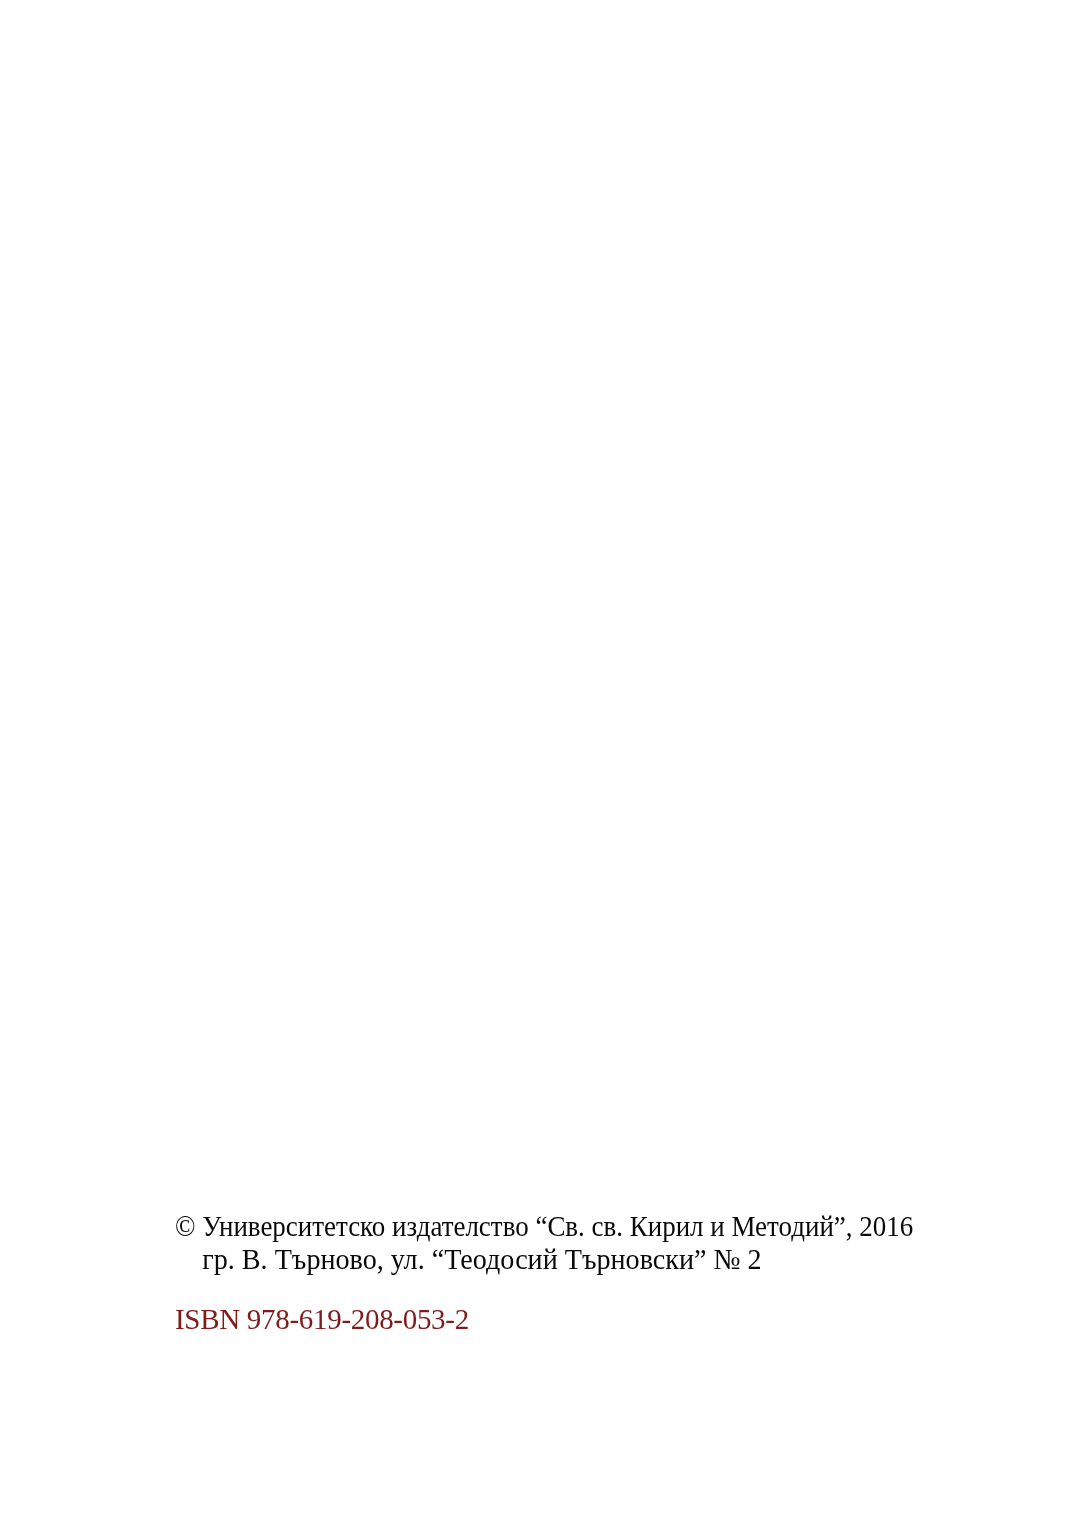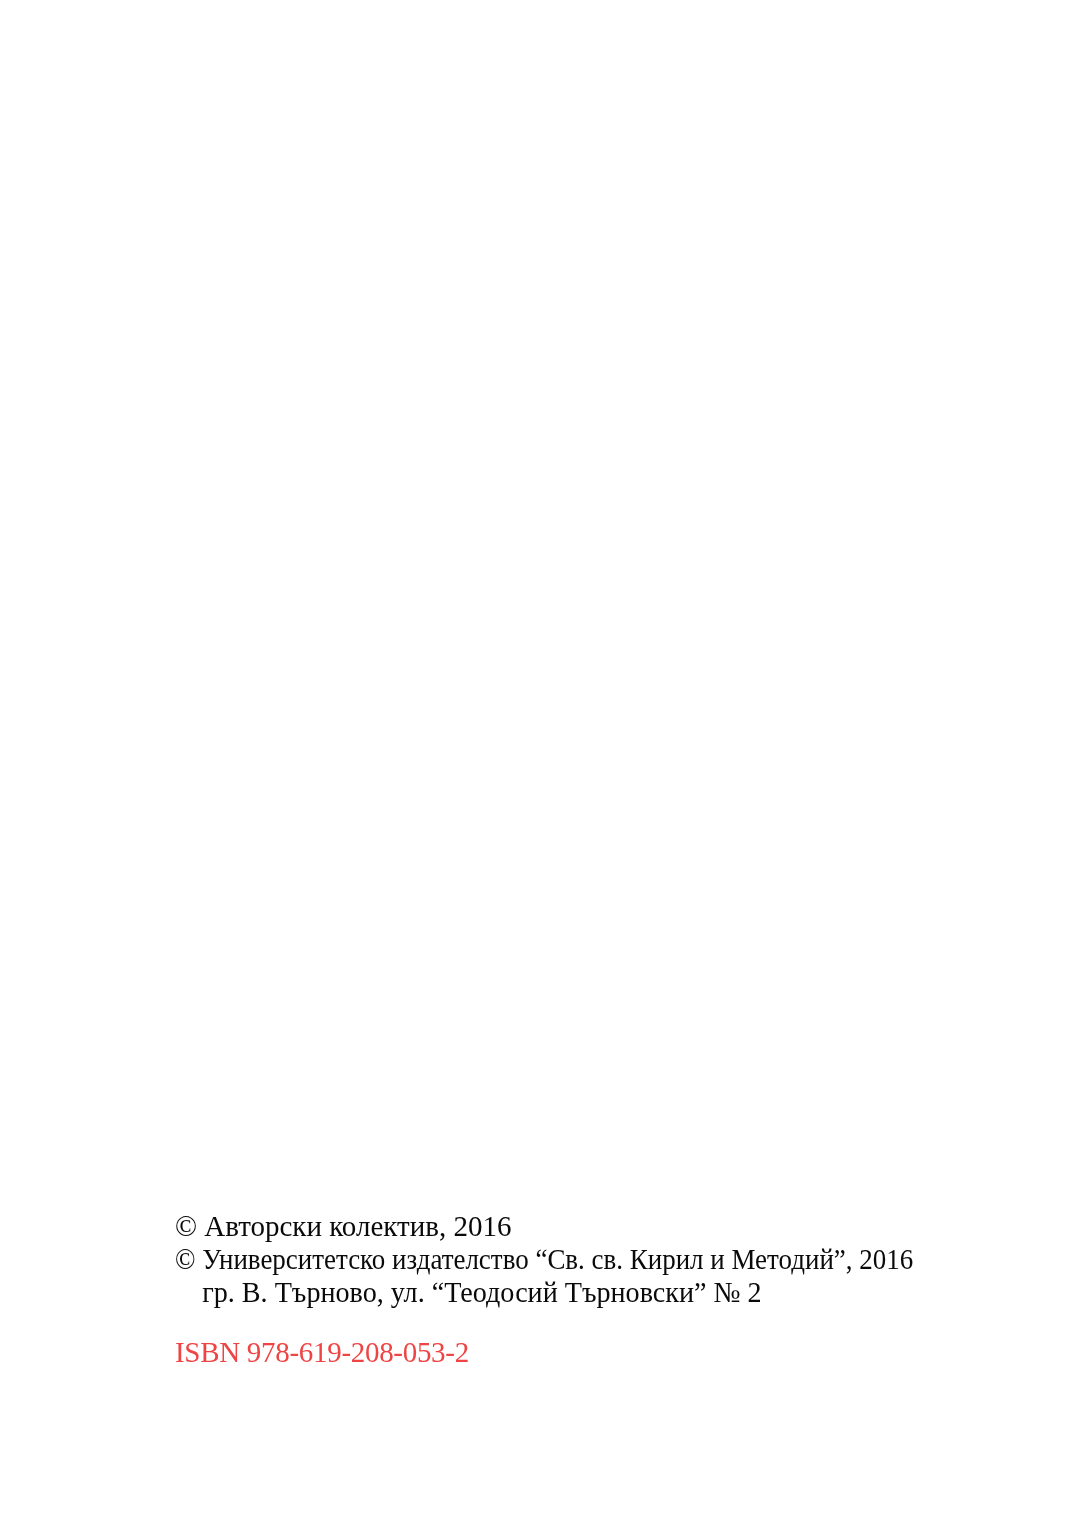--- a/index.html
+++ b/index.html
@@ -40,27 +40,26 @@
   }
   .imprint-line.indented {
     padding-left: 28px;
   }
   .isbn-line {
     margin: 27px 0 0 0;
     padding: 0;
     font-size: 29px;
     line-height: 33px;
     white-space: nowrap;
-    color: #ef4444;
+    color: #7f1d1d;
     letter-spacing: -0.3px;
   }
 </style>
 </head>
 <body>
 
 <div class="page">
   <div class="imprint-block">
-    <p class="imprint-line">© Авторски колектив, 2016</p>
     <p class="imprint-line condensed">© Университетско издателство “Св. св. Кирил и Методий”, 2016</p>
     <p class="imprint-line slightly-condensed indented">гр. В. Търново, ул. “Теодосий Търновски” № 2</p>
     <p class="isbn-line">ISBN 978-619-208-053-2</p>
   </div>
 </div>
 
 </body></html>

